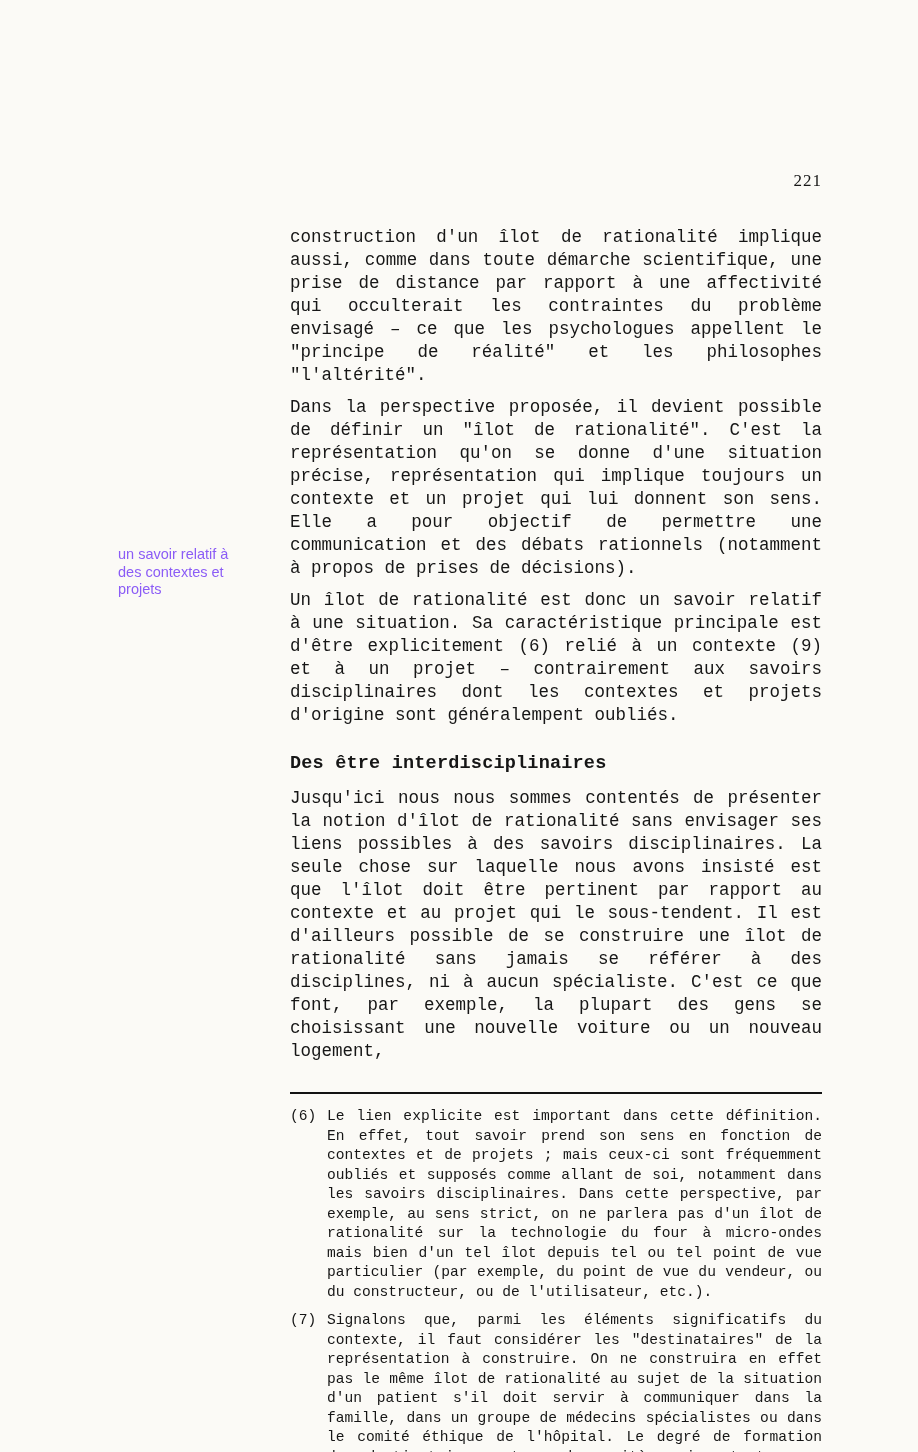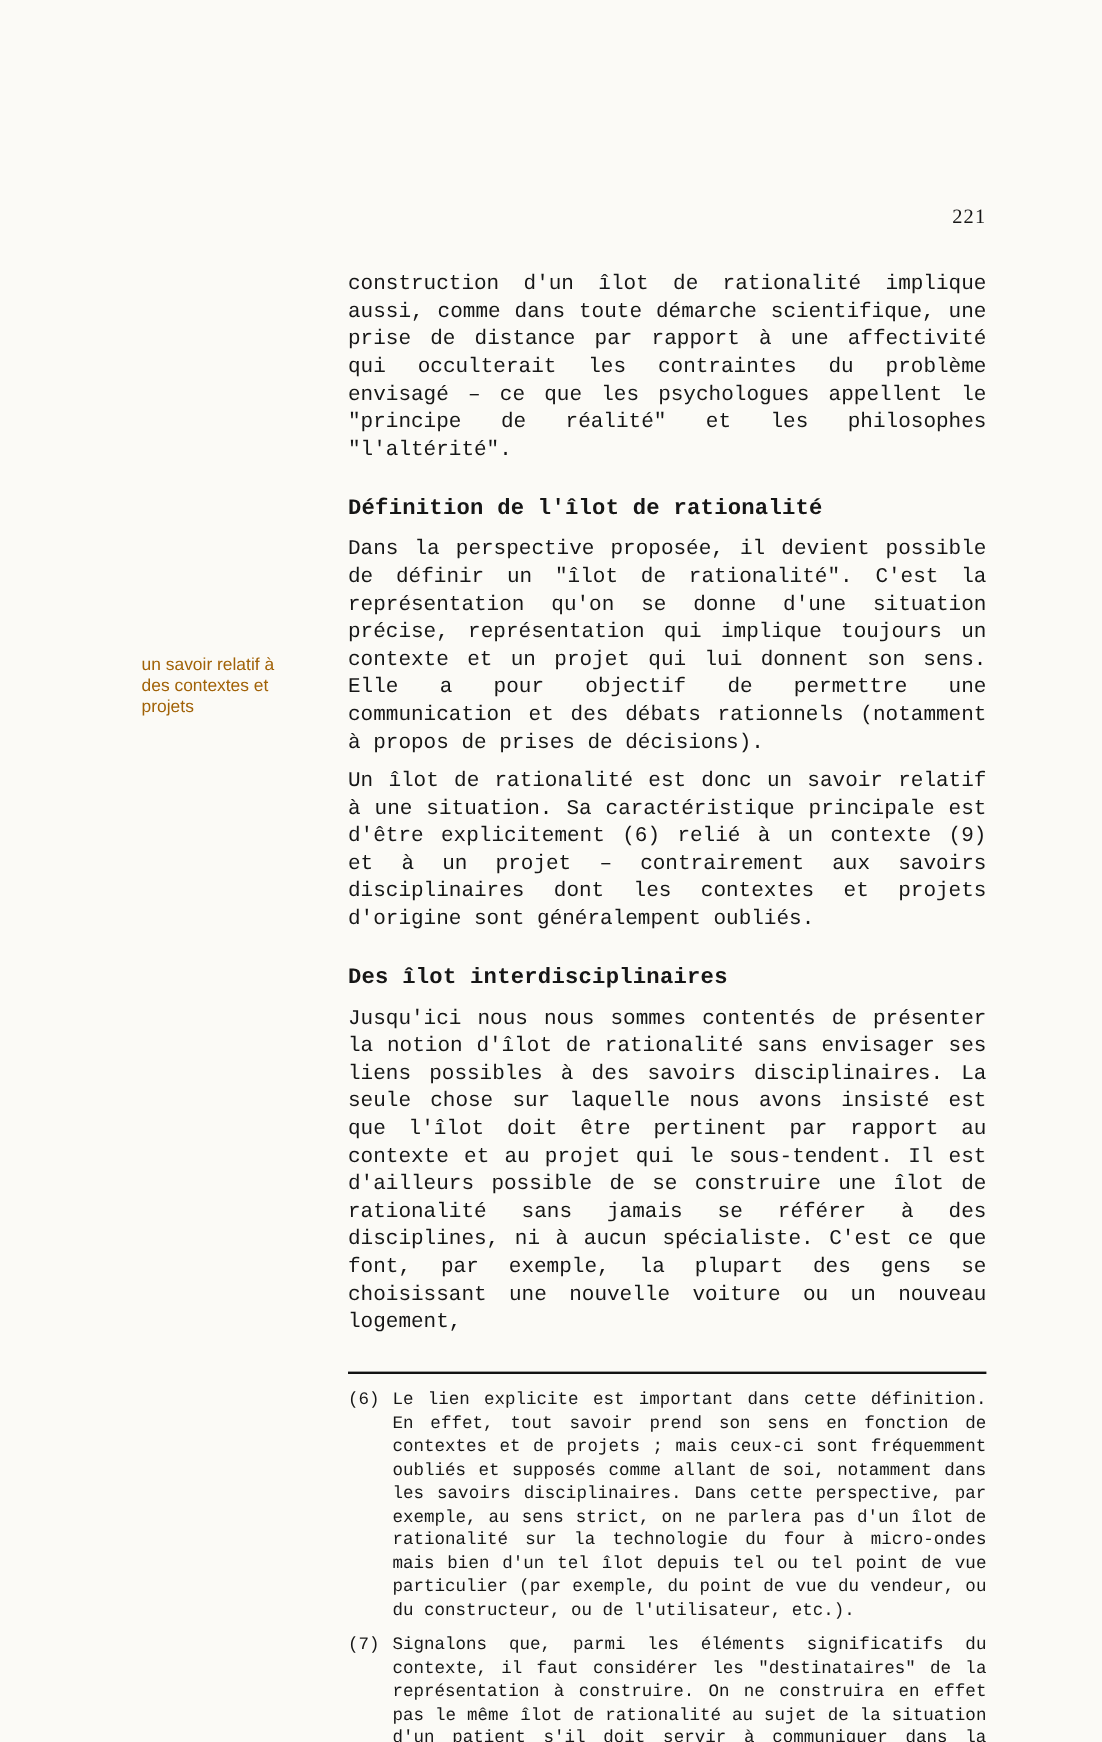--- a/index.html
+++ b/index.html
@@ -44,21 +44,21 @@
     letter-spacing: 0.2px;
   }
   .margin-note {
     position: absolute;
     left: 118px;
     top: 546px;
     width: 132px;
     font-family: "Liberation Sans", sans-serif;
     font-size: 14.5px;
     line-height: 17.5px;
-    color: #a16207;
+    color: #8b5cf6;
   }
   .footnote-rule {
     height: 2px;
     background: #121212;
     margin: 29px 0 13px 0;
     width: 100%;
   }
   .footnote {
     display: flex;
     font-size: 14.6px;
@@ -80,27 +80,26 @@
 <div class="page">
 
   <div class="page-number">221</div>
 
   <div class="margin-note">un savoir relatif à des contextes et projets</div>
 
   <div class="main-column">
 
     <p class="body-para">construction d'un îlot de rationalité implique aussi, comme dans toute démarche scientifique, une prise de distance par rapport à une affectivité qui occulterait les contraintes du problème envisagé – ce que les psychologues appellent le "principe de réalité" et les philosophes "l'altérité".</p>
 
-    <h2 class="section-heading">Définition de l'îlot de rationalité</h2>
 
     <p class="body-para">Dans la perspective proposée, il devient possible de définir un "îlot de rationalité". C'est la représentation qu'on se donne d'une situation précise, représentation qui implique toujours un contexte et un projet qui lui donnent son sens. Elle a pour objectif de permettre une communication et des débats rationnels (notamment à propos de prises de décisions).</p>
 
     <p class="body-para">Un îlot de rationalité est donc un savoir relatif à une situation. Sa caractéristique principale est d'être explicitement (6) relié à un contexte (9) et à un projet – contrairement aux savoirs disciplinaires dont les contextes et projets d'origine sont généralempent oubliés.</p>
 
-    <h2 class="section-heading">Des îlot interdisciplinaires</h2>
+    <h2 class="section-heading">Des être interdisciplinaires</h2>
 
     <p class="body-para">Jusqu'ici nous nous sommes contentés de présenter la notion d'îlot de rationalité sans envisager ses liens possibles à des savoirs disciplinaires. La seule chose sur laquelle nous avons insisté est que l'îlot doit être pertinent par rapport au contexte et au projet qui le sous-tendent. Il est d'ailleurs possible de se construire une îlot de rationalité sans jamais se référer à des disciplines, ni à aucun spécialiste. C'est ce que font, par exemple, la plupart des gens se choisissant une nouvelle voiture ou un nouveau logement,</p>
 
     <div class="footnote-rule"></div>
 
     <div class="footnote">
       <span class="fn-num">(6)</span>
       <span class="fn-text">Le lien explicite est important dans cette définition. En effet, tout savoir prend son sens en fonction de contextes et de projets ; mais ceux-ci sont fréquemment oubliés et supposés comme allant de soi, notamment dans les savoirs disciplinaires. Dans cette perspective, par exemple, au sens strict, on ne parlera pas d'un îlot de rationalité sur la technologie du four à micro-ondes mais bien d'un tel îlot depuis tel ou tel point de vue particulier (par exemple, du point de vue du vendeur, ou du constructeur, ou de l'utilisateur, etc.).</span>
     </div>
 

